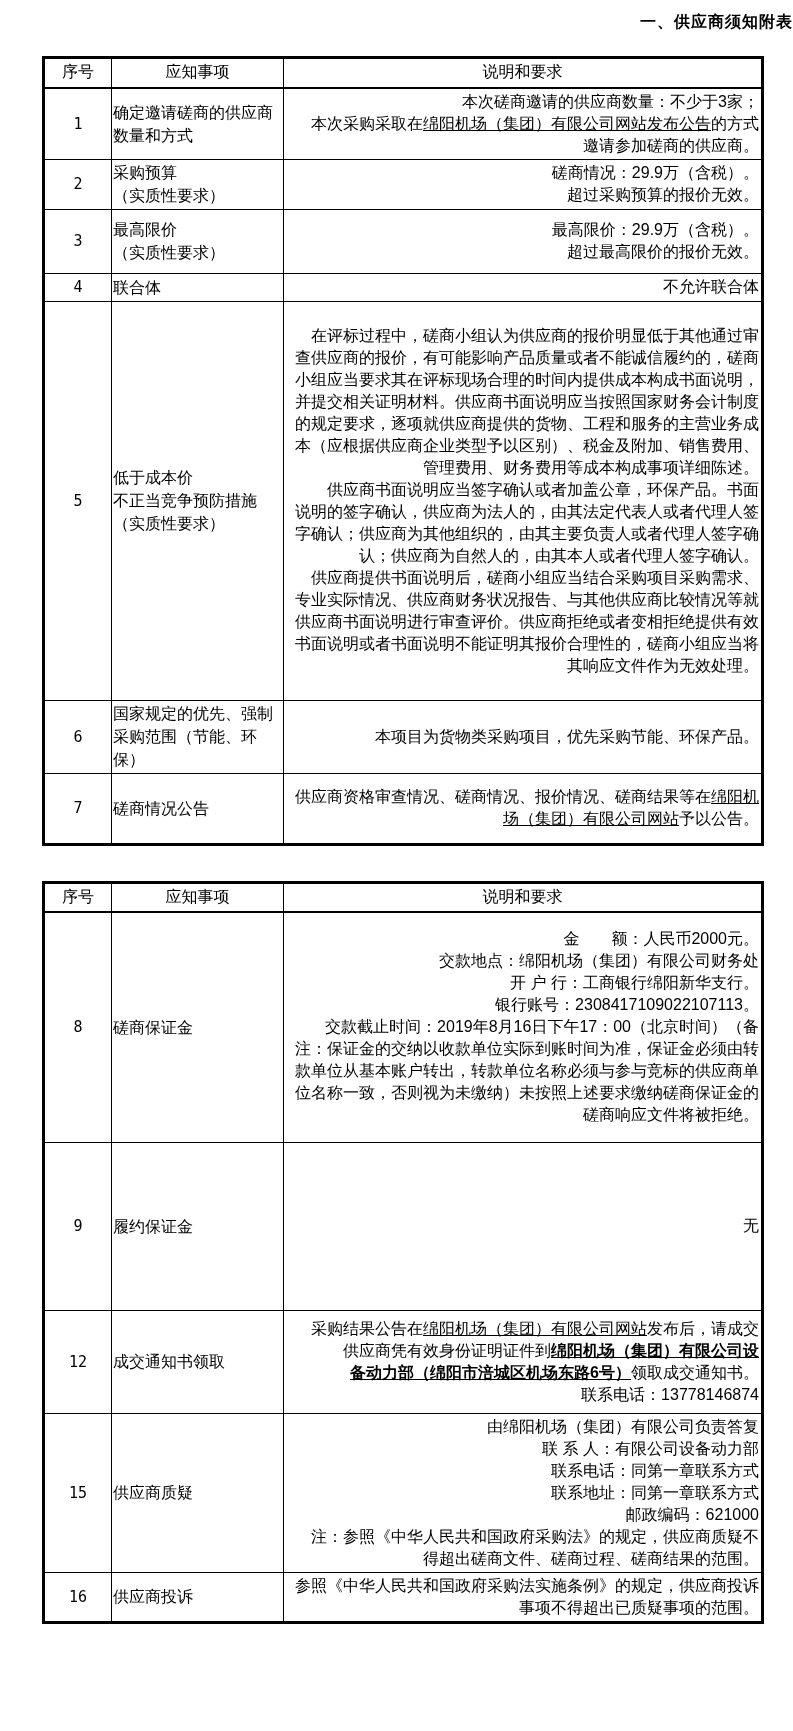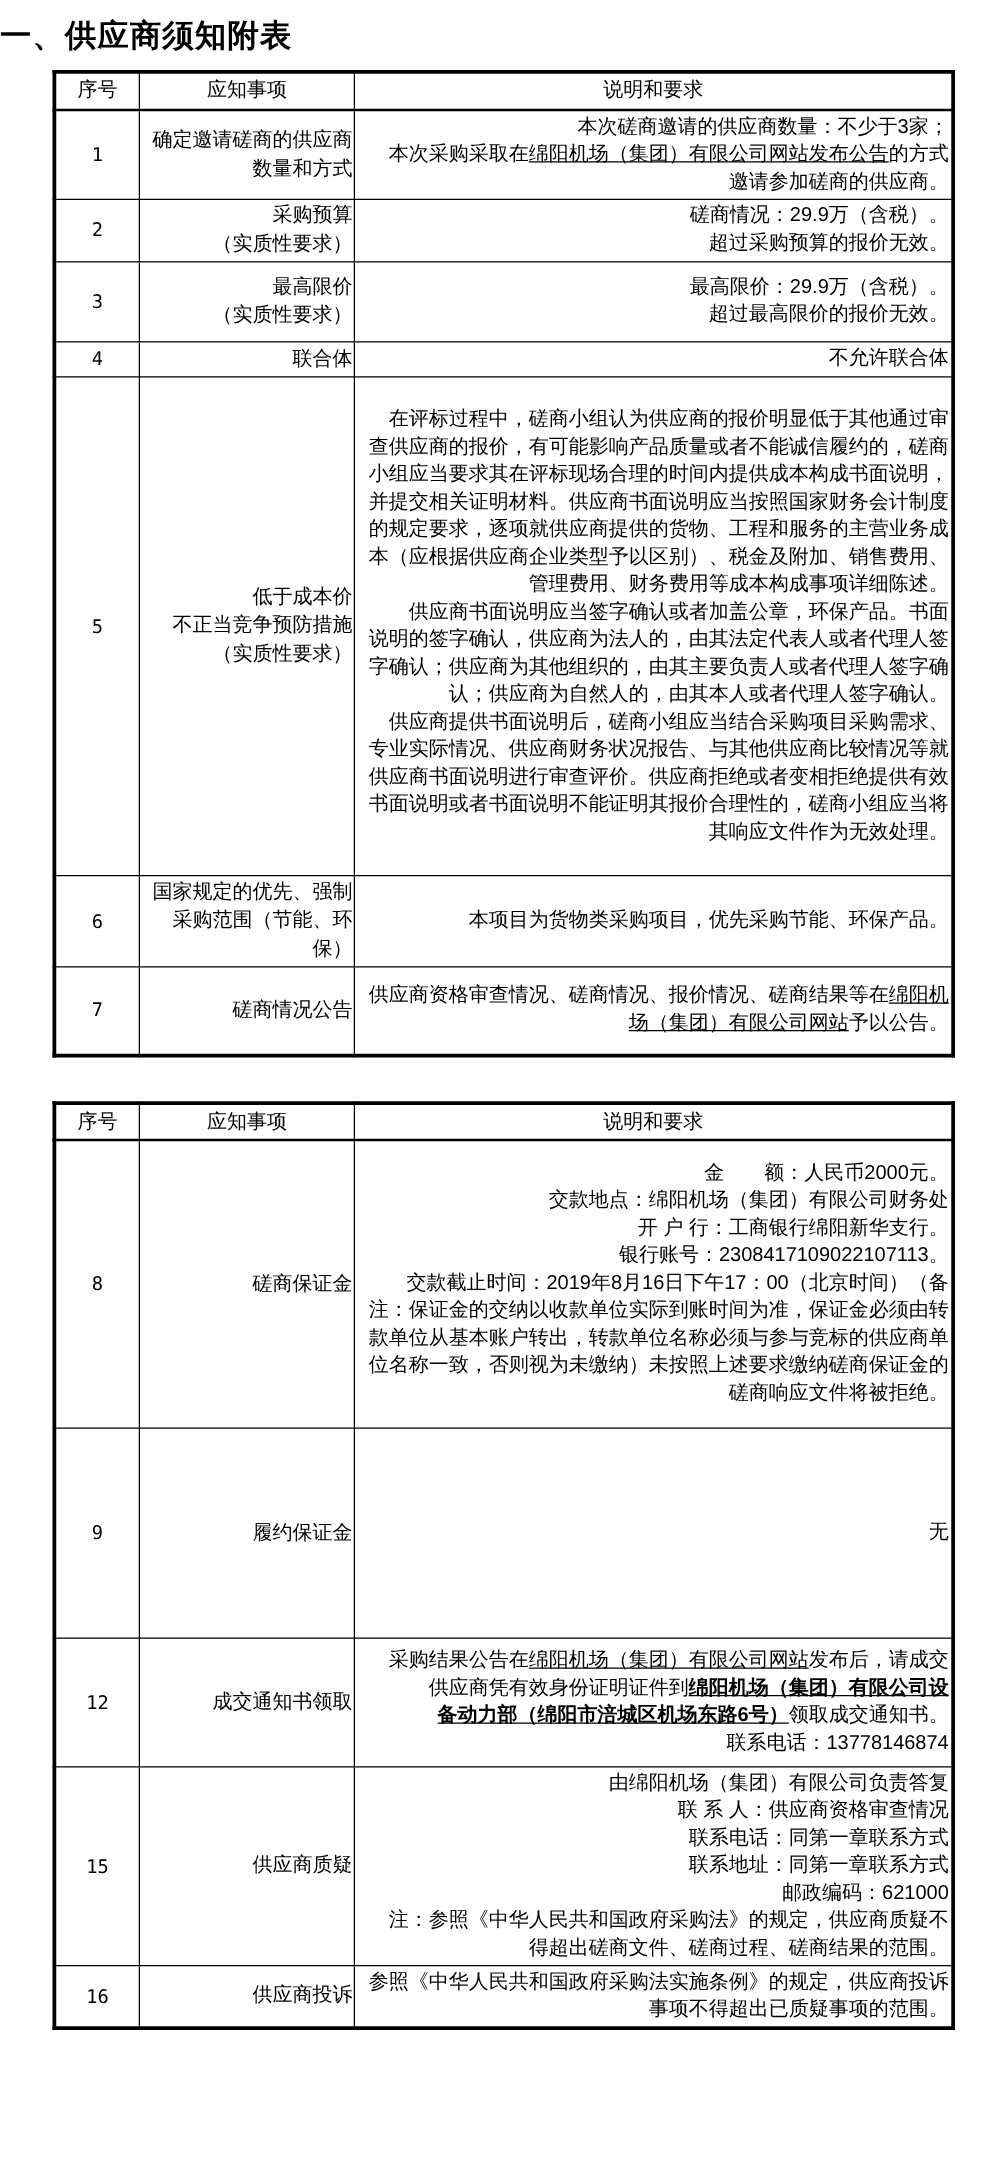--- a/index.html
+++ b/index.html
@@ -4,34 +4,34 @@
 <style>
   html,body{margin:0;padding:0;}
   body{
     width:793px;height:1731px;
     background:#ffffff;color:#000000;
     font-family:"Liberation Sans","DejaVu Sans",sans-serif;
     font-size:16px;
   }
   .title{
     margin:0;padding-top:12px;height:32px;
-    text-align:left;font-size:25px;font-weight:bold;
+    text-align:right;font-size:16px;font-weight:bold;
     letter-spacing:1px;
   }
   table{
     border-collapse:collapse;table-layout:fixed;
     margin-left:42px;width:719px;
     border:3px solid #000;
   }
   .t1{margin-top:12px;}
   .t2{margin-top:35px;}
   td{border:1px solid #000;padding:0;vertical-align:middle;overflow:hidden;}
   thead td{text-align:center;border-bottom:2px solid #000;font-size:16px;}
   .no{text-align:center;font-size:15px;font-family:"DejaVu Sans Mono","Liberation Mono",monospace;}
-  .item{text-align:right;line-height:23px;padding:0 1px;}
+  .item{text-align:left;line-height:23px;padding:0 1px;}
   .item div{margin:0;}
   .tight{font-size:15px;}
   .desc{padding:2px 2px 2px 4px;line-height:22px;text-align:right;}
   .desc p{margin:0;white-space:pre-wrap;word-break:break-all;}
   .ind{text-indent:14px;}
   .ind2{text-indent:28px;}
   .hang{padding-left:48px;text-indent:-40px;}
   .u{text-decoration:underline;}
   .bu{font-weight:bold;text-decoration:underline;}
   .ml{margin-left:80px;}
@@ -176,21 +176,21 @@
         <p class="ind">联系电话：13778146874</p>
       </td>
     </tr>
     <tr style="height:147px">
       <td class="no">15</td>
       <td class="item">
           <div>供应商质疑</div>
         </td>
       <td class="desc">
         <p class="ind">由绵阳机场（集团）有限公司负责答复</p>
-        <p class="ind">联 系 人：供应商资格审查情况</p>
+        <p class="ind">联 系 人：有限公司设备动力部</p>
         <p class="ind">联系电话：同第一章联系方式</p>
         <p class="ind">联系地址：同第一章联系方式</p>
         <p class="ind">邮政编码：621000</p>
         <p class="ind">注：参照《中华人民共和国政府采购法》的规定，供应商质疑不得超出磋商文件、磋商过程、磋商结果的范围。</p>
       </td>
     </tr>
     <tr style="height:43px">
       <td class="no">16</td>
       <td class="item">
           <div>供应商投诉</div>

